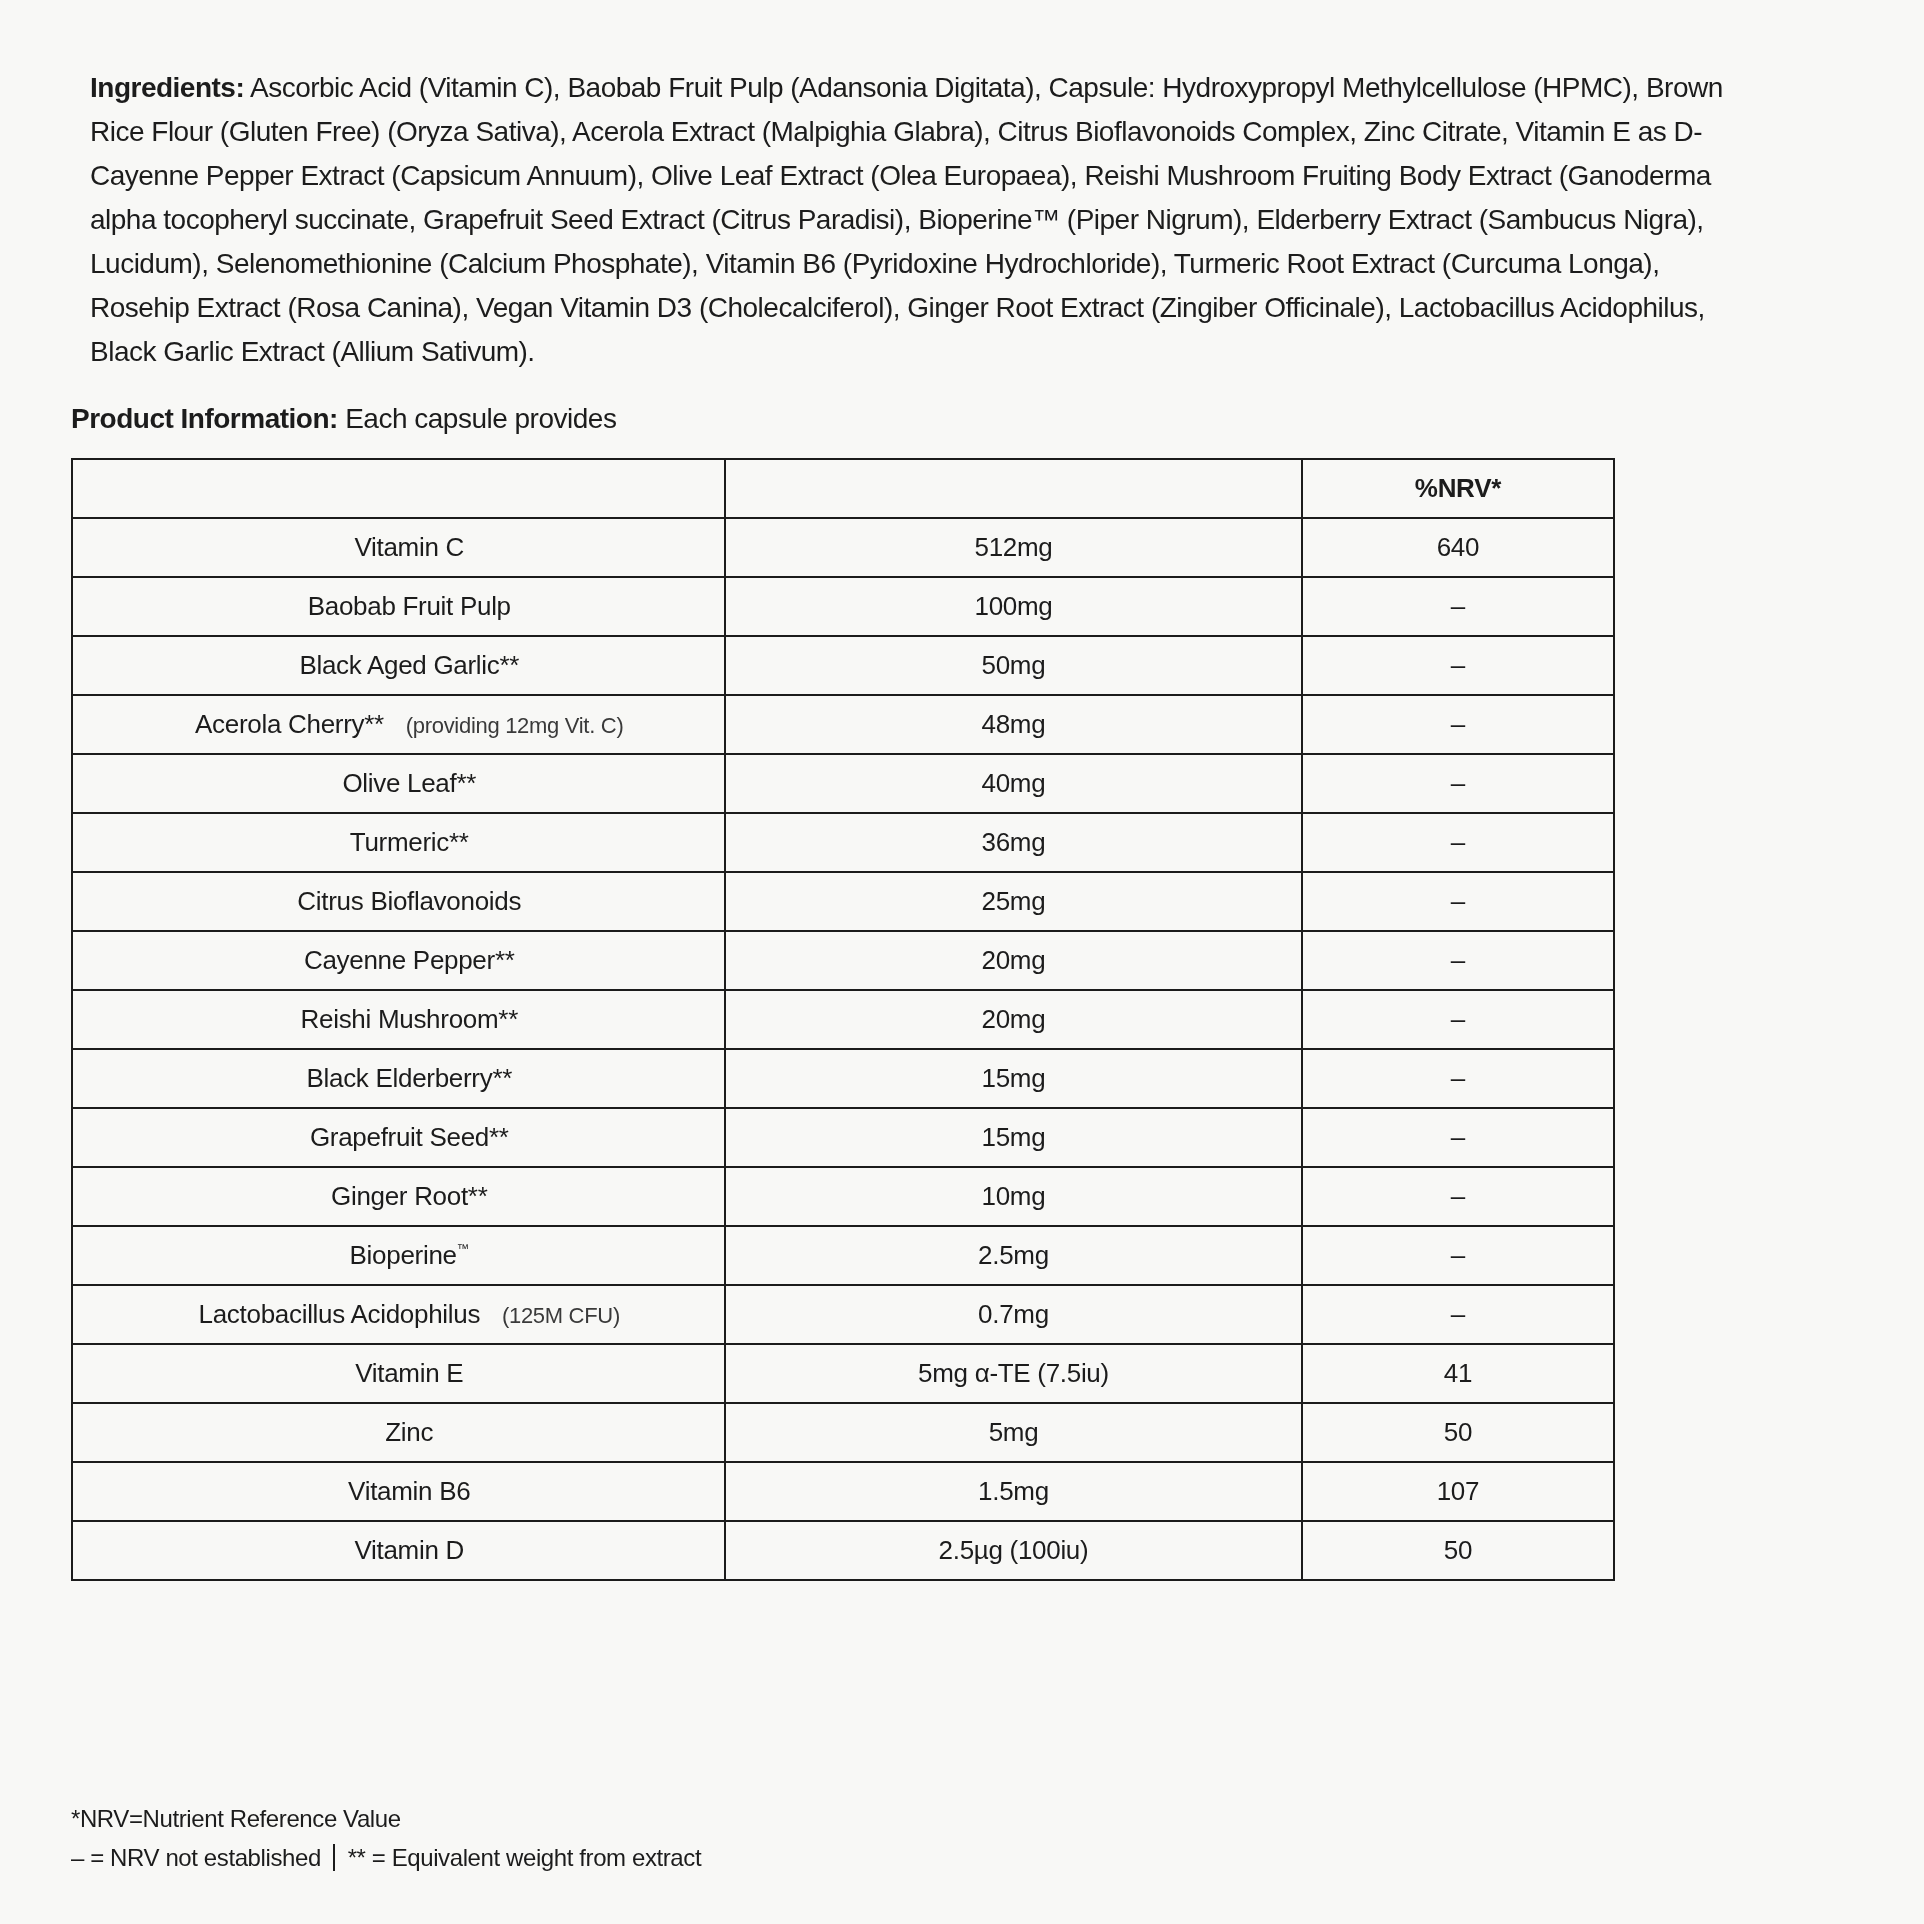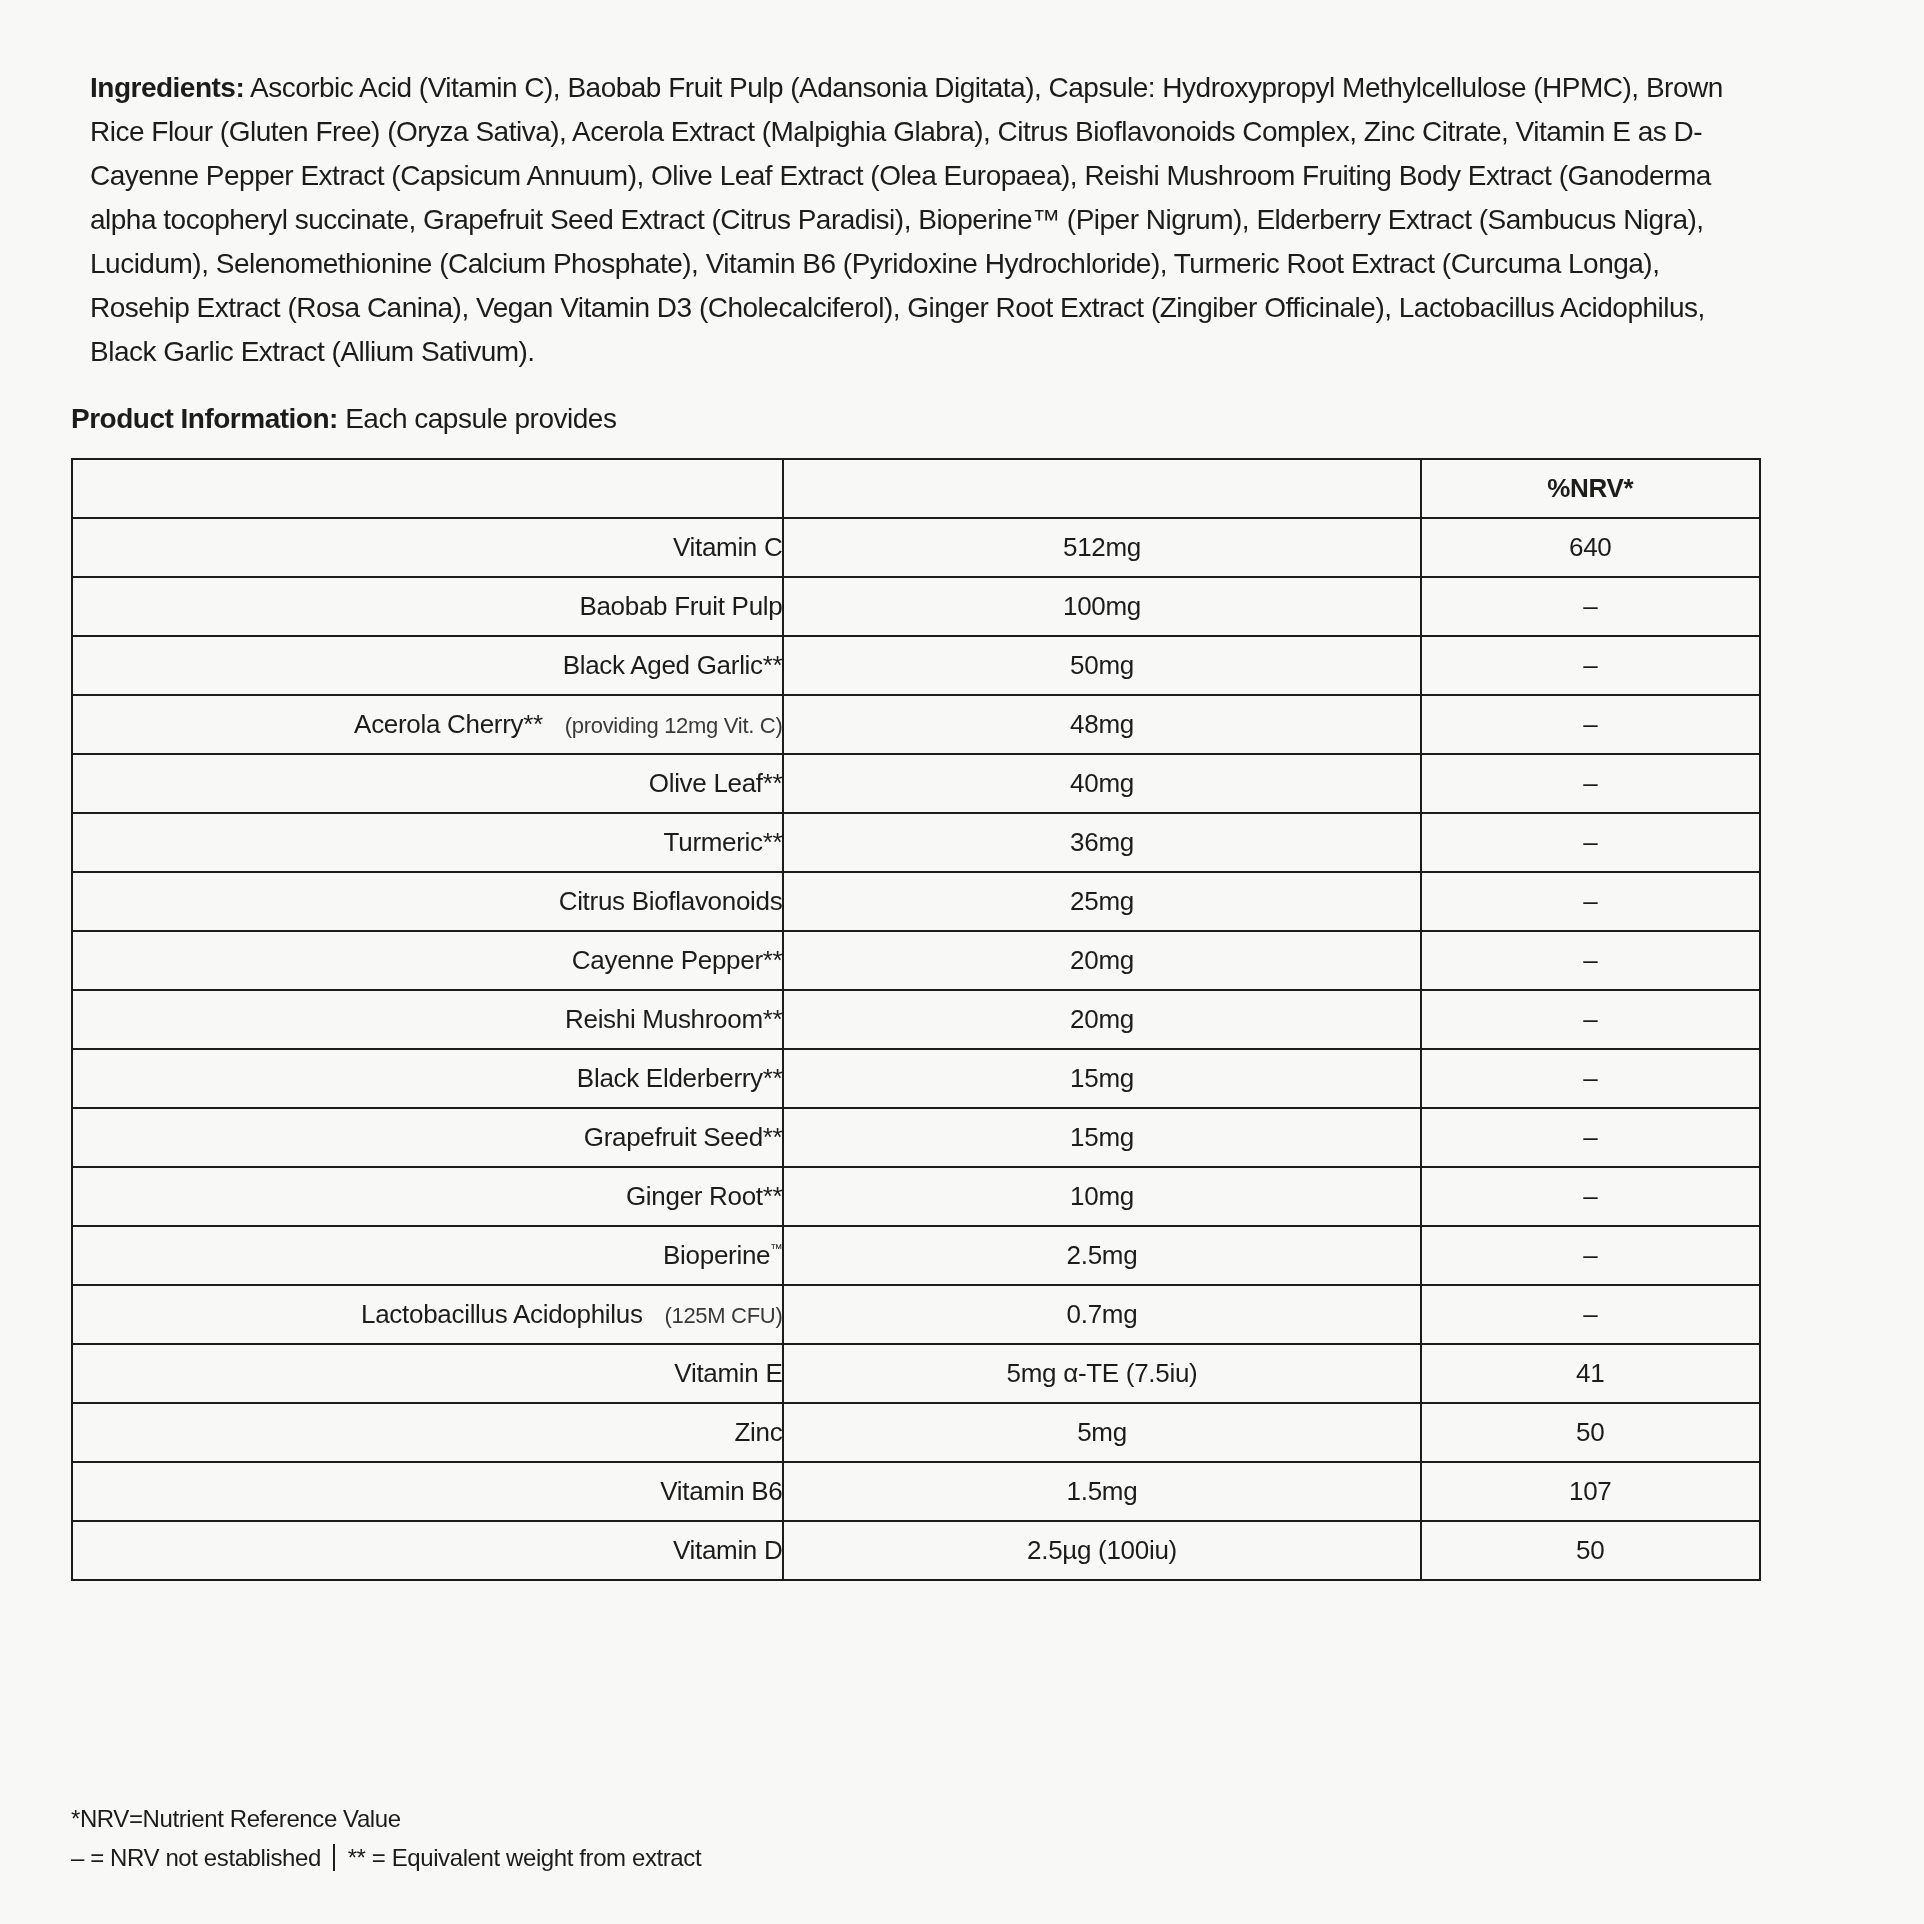--- a/index.html
+++ b/index.html
@@ -10,28 +10,28 @@
   .ingredients {
     position:absolute; left:71px; top:66px; width:1800px;
     font-size:28px; line-height:44px; letter-spacing:-0.5px;
   }
   .ingredients .line { display:block; white-space:nowrap;margin-left:19px; }
   .bold { font-weight:bold; }
   .prodinfo {
     position:absolute; left:71px; top:399px; font-size:28px; line-height:39px; letter-spacing:-0.5px;
   }
   table.nutri {
-    position:absolute; left:71px; top:458px; width:1690px;
+    position:absolute; left:71px; top:458px; width:1544px;
     border-collapse:collapse; font-size:26px; letter-spacing:-0.3px;
   }
   table.nutri td, table.nutri th {
     border:2.3px solid #1c1c1c; height:57px; padding:0; font-weight:normal;
   }
   table.nutri th { font-weight:bold; text-align:center; }
-  td.name { padding-left:21.4px !important; text-align:right; }
+  td.name { padding-left:21.4px !important; text-align:center; }
   td.amt, td.nrv { text-align:center; }
   col.c1 { width:749px; } col.c2 { width:676px; } col.c3 { width:357px; }
   .note { font-size:22px; color:#3a3a3a;margin-left:16px; }
   .tm { font-size:12.5px; vertical-align:super; position:relative; top:-1.8px; }
   .footer { position:absolute; left:71px; top:1799px; font-size:24px; line-height:39px; letter-spacing:-0.4px; }
   .footer .line { display:block; }
   .sep { display:inline-block; width:1.8px; height:27px; background:#1c1c1c; vertical-align:-4.5px; margin:0 12.5px; }
 </style>
 </head>
 <body>

